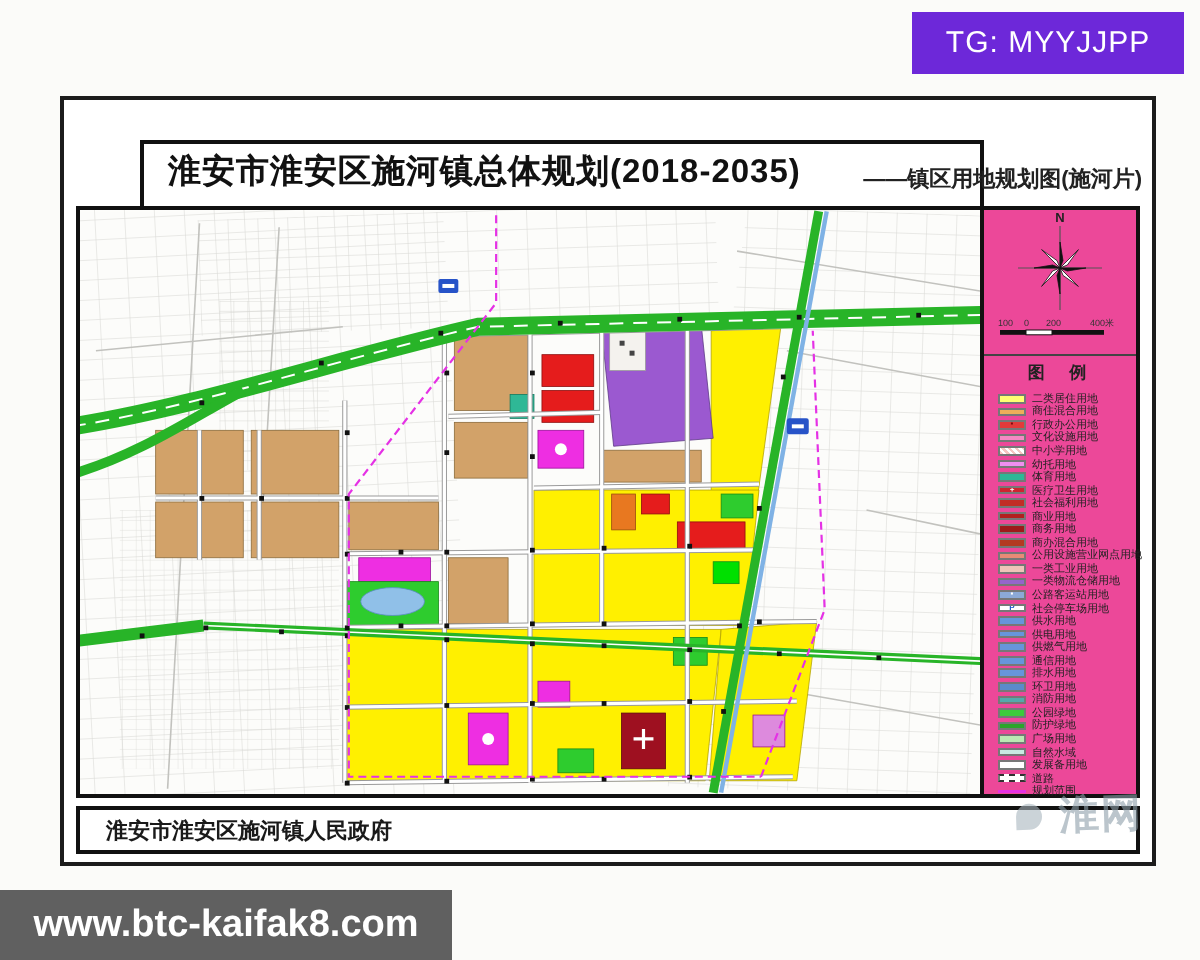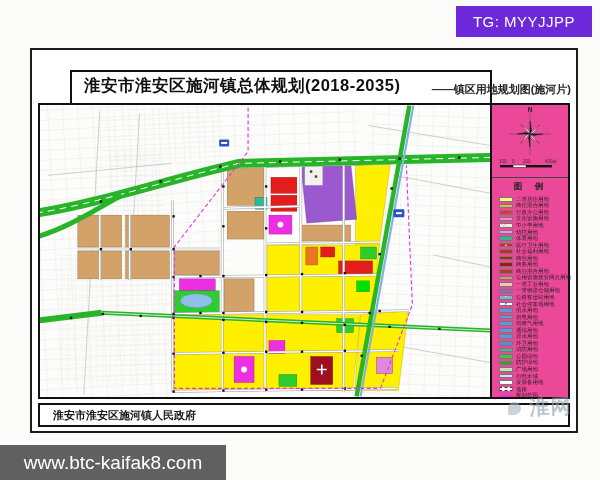--- a/index.html
+++ b/index.html
@@ -2,21 +2,21 @@
 <html style="--res-yellow: #FFF000; --mix-tan: #D2A269; --warehouse-purple: #9B59D0; --commercial-red: #E51C1C; --culture-magenta: #EE2EE2; --culture-violet: #DD8ADD; --park-green: #2ECC2E; --road-green: #28B428; --canal-blue: #7FB2E5; --pond-blue: #90C0E8; --hospital-red: #9E1020; --sport-teal: #2FB896; --orange-block: #E87820; --boundary-magenta: #E531E5;"><head>
 <meta charset="utf-8">
 <style>
   html,body{margin:0;padding:0;width:600px;height:480px;overflow:hidden;
     font-family:"Liberation Sans","DejaVu Sans",sans-serif;background:#f4f4f2;}
   .page{position:relative;width:600px;height:480px;background:#fbfbf9;}
   
   .tg-box{position:absolute;left:456px;top:6px;width:136px;height:31px;background:#6d28d9;
     color:#fff;font-size:15px;display:flex;align-items:center;justify-content:center;letter-spacing:.5px;}
   .url-box{position:absolute;left:0;top:445px;width:226px;height:35px;background:#606060;
-    color:#fff;font-size:19px;display:flex;align-items:center;justify-content:center;}
+    color:#fff;font-size:19px;display:flex;align-items:center;justify-content:center;font-weight:bold;}
   
   .doc{position:absolute;left:30px;top:48px;width:548px;height:385px;background:#fff;
     border:2px solid #1c1c1c;box-sizing:border-box;}
   .header-box{position:absolute;left:6px;top:20px;width:422px;height:44px;border:2px solid #111;
     box-sizing:border-box;padding:3px 0 0 12px;margin-left:32px;}
   .title{font-size:16.5px;font-weight:bold;color:#111;letter-spacing:.5px;}
   .subtitle{font-size:8px;color:#c3c3c3;letter-spacing:1.6px;margin-top:2px;}
   .map-label{position:absolute;right:5px;top:32px;font-size:11px;font-weight:bold;color:#222;text-align:center;}
   .content-box{position:absolute;left:6px;top:53px;width:532px;height:296px;border:2px solid #111;
     box-sizing:border-box;display:flex;background:#fdfdfb;}

